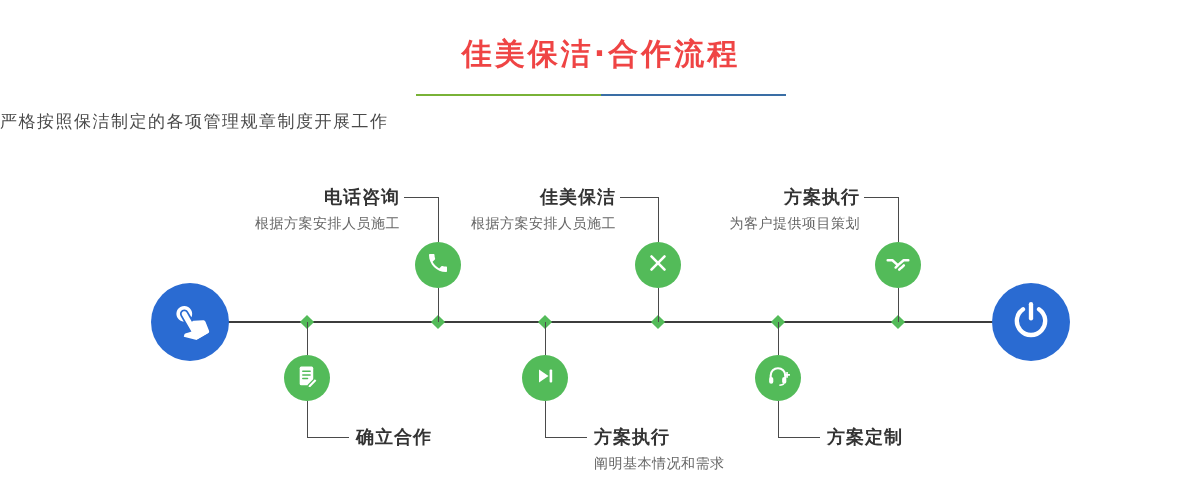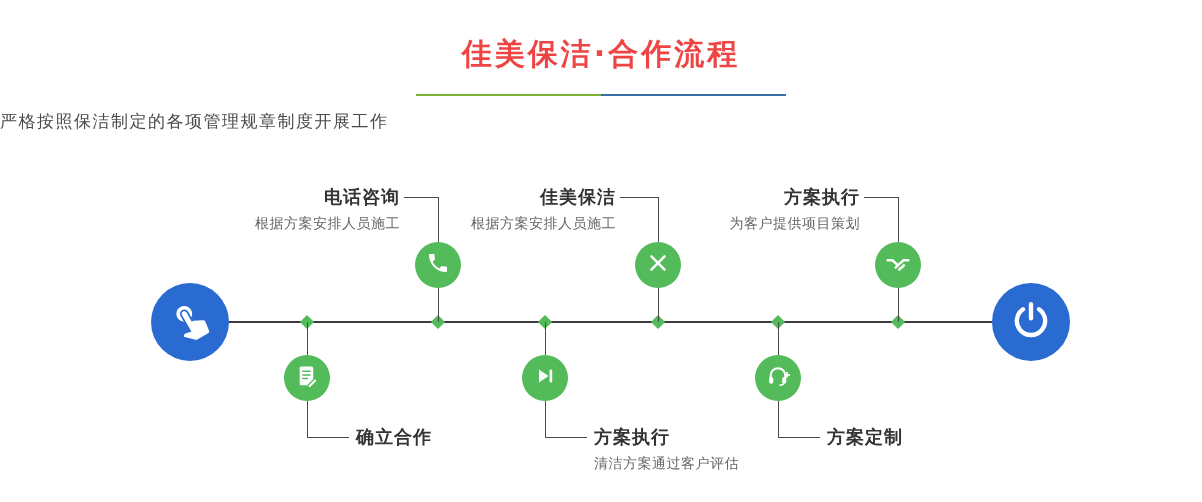--- a/index.html
+++ b/index.html
@@ -168,21 +168,21 @@
   <div class="node n-execute">
     <span>
       <svg width="24" height="24" viewBox="0 0 24 24" fill="#fff">
           <path d="M6 5.5l9.5 6.5L6 18.5z"></path>
           <rect x="16.6" y="5.5" width="2.6" height="13" rx="1"></rect>
         </svg>
     </span>
   </div>
   <div class="step-text b2-text">
     <div class="label">方案执行</div>
-    <div class="desc">清洁方案通过客户评估</div>
+    <div class="desc">阐明基本情况和需求</div>
   </div>
 
   <div class="vline b3-vu"></div>
   <div class="vline b3-vl"></div>
   <div class="hline b3-h"></div>
   <div class="node n-service">
     <span>
       <svg width="25" height="25" viewBox="0 0 24 24">
           <path d="M4.5 14v-3a7 7 0 0 1 14 0v3" fill="none" stroke="#fff" stroke-width="2"></path>
           <g fill="#fff">

